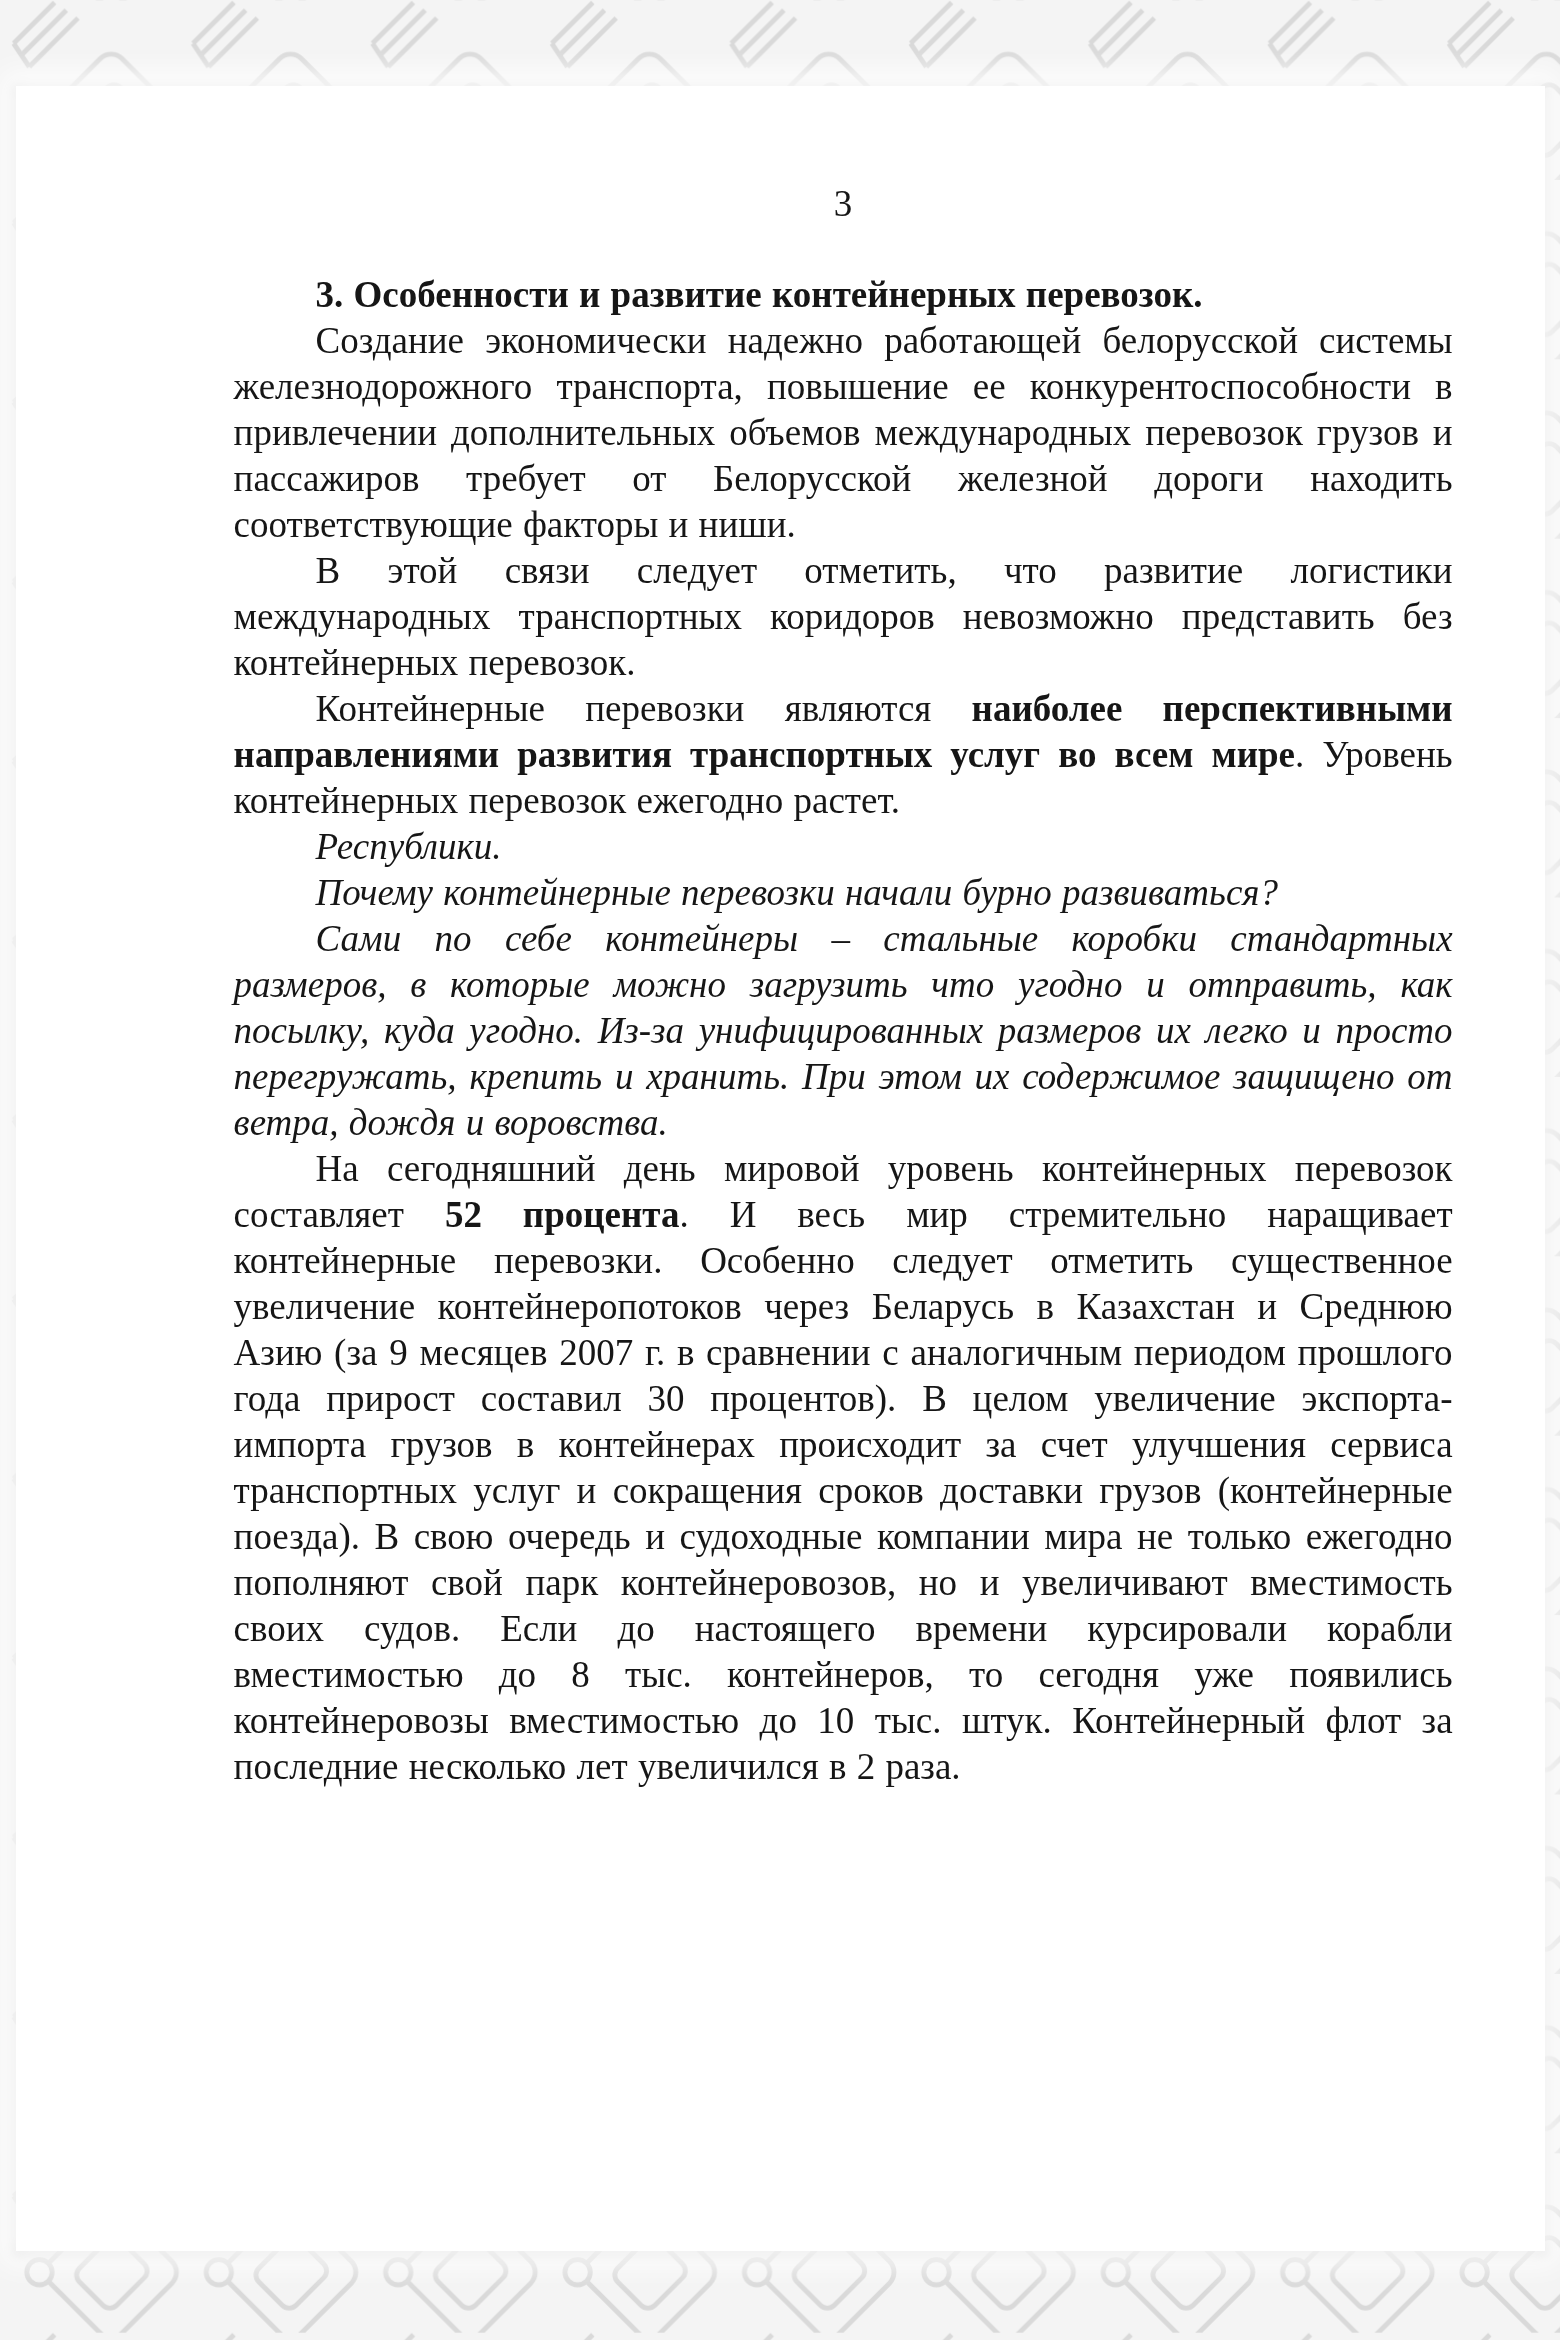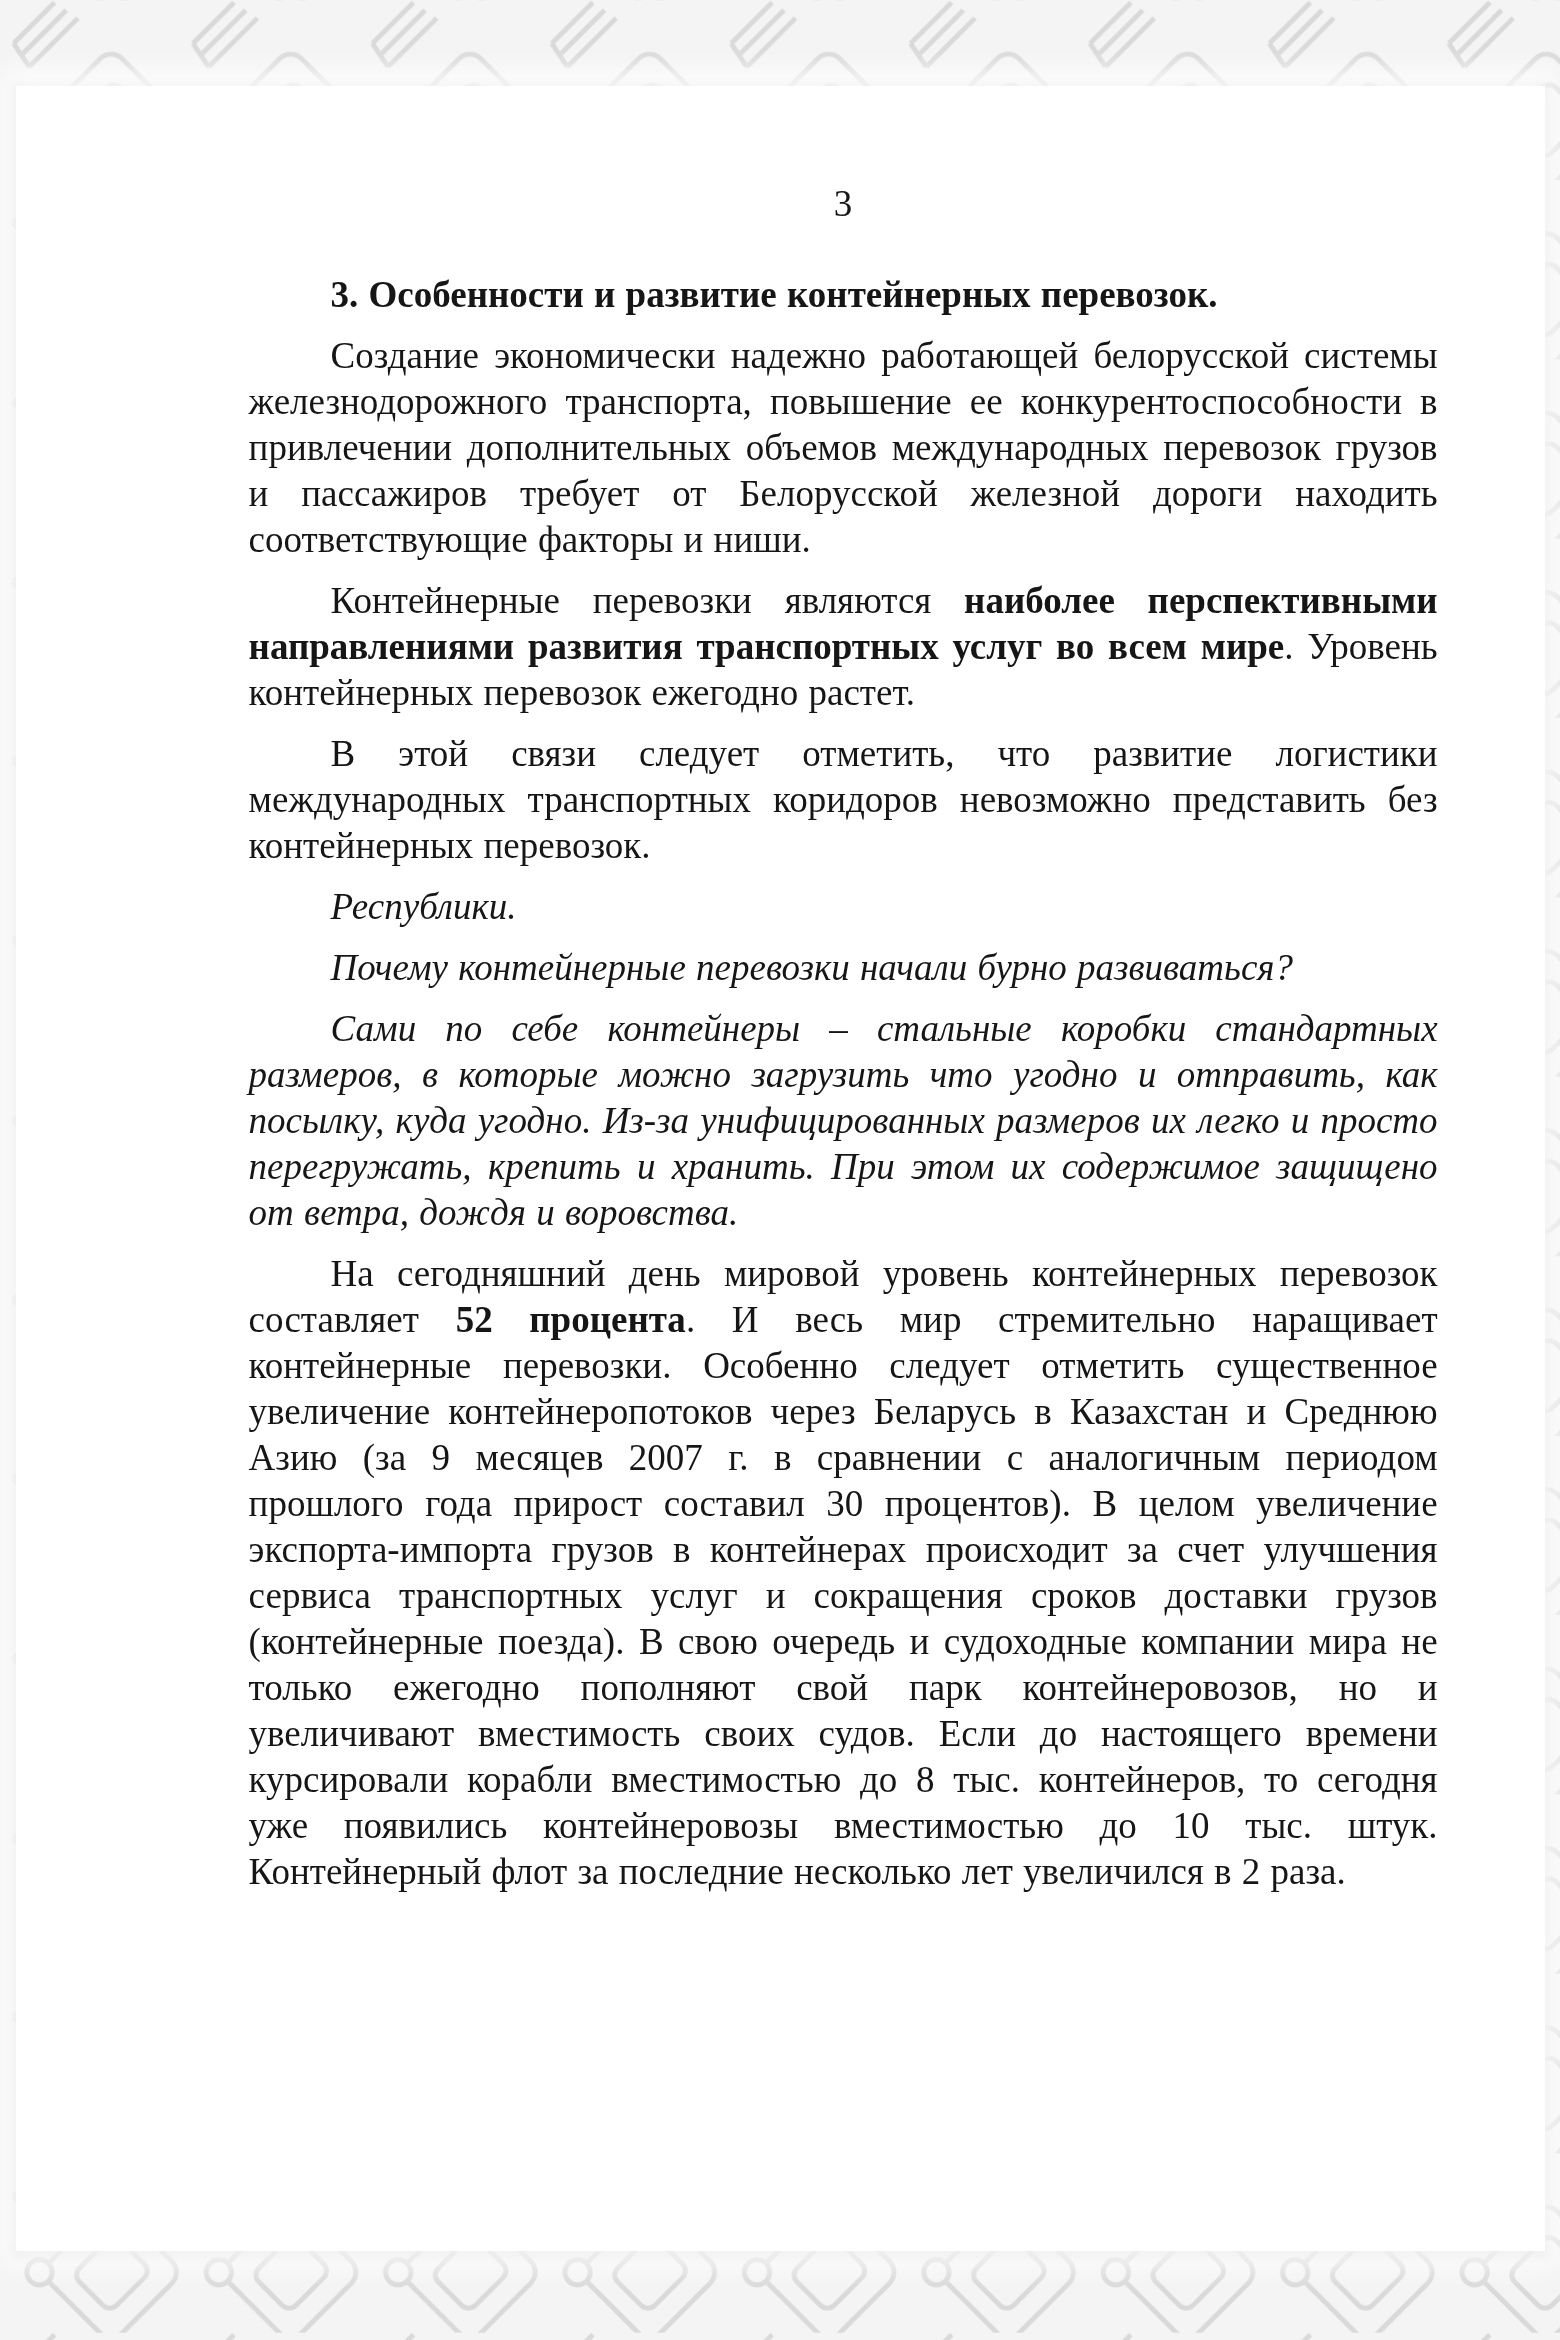--- a/index.html
+++ b/index.html
@@ -35,21 +35,21 @@
     z-index: 1;
   }
   .page-number {
     text-align: center;
     font-size: 37px;
     line-height: 47px;
     color: #161616;
     margin: 0 0 45px 0;
   }
   .para {
-    margin: 15px;
+    margin: 0;
     font-size: 37px;
     line-height: 46px;
     color: #161616;
     text-align: justify;
     text-indent: 82px;
     word-spacing: 1px;
   }
   .para.italic {
     font-style: italic;
   }
@@ -75,21 +75,21 @@
     </pattern>
   </defs>
   <rect x="0" y="0" width="1600" height="2400" fill="url(#bgpat)"></rect>
 </svg>
 
 <div class="page">
   <div class="page-number">3</div>
   <div class="doc-body">
       <p class="para"><span class="bold">3. Особенности и развитие контейнерных перевозок.</span></p>
       <p class="para"><span>Создание экономически надежно работающей белорусской системы железнодорожного транспорта, повышение ее конкурентоспособности в привлечении дополнительных объемов международных перевозок грузов и пассажиров требует от Белорусской железной дороги находить соответствующие факторы и ниши.</span></p>
+      <p class="para"><span>В этой связи следует отметить, что развитие логистики международных транспортных коридоров невозможно представить без контейнерных перевозок.</span></p>
       <p class="para"><span>Контейнерные перевозки являются </span><span class="bold">наиболее перспективными направлениями развития транспортных услуг во всем мире</span><span>. Уровень контейнерных перевозок ежегодно растет.</span></p>
-      <p class="para"><span>В этой связи следует отметить, что развитие логистики международных транспортных коридоров невозможно представить без контейнерных перевозок.</span></p>
       <p class="para italic"><span>Республики.</span></p>
       <p class="para italic"><span>Почему контейнерные перевозки начали бурно развиваться?</span></p>
       <p class="para italic"><span>Сами по себе контейнеры – стальные коробки стандартных размеров, в которые можно загрузить что угодно и отправить, как посылку, куда угодно. Из-за унифицированных размеров их легко и просто перегружать, крепить и хранить. При этом их содержимое защищено от ветра, дождя и воровства.</span></p>
       <p class="para"><span>На сегодняшний день мировой уровень контейнерных перевозок составляет </span><span class="bold">52 процента</span><span>. И весь мир стремительно наращивает контейнерные перевозки. Особенно следует отметить существенное увеличение контейнеропотоков через Беларусь в Казахстан и Среднюю Азию (за 9 месяцев 2007 г. в сравнении с аналогичным периодом прошлого года прирост составил 30 процентов). В целом увеличение экспорта-импорта грузов в контейнерах происходит за счет улучшения сервиса транспортных услуг и сокращения сроков доставки грузов (контейнерные поезда). В свою очередь и судоходные компании мира не только ежегодно пополняют свой парк контейнеровозов, но и увеличивают вместимость своих судов. Если до настоящего времени курсировали корабли вместимостью до 8 тыс. контейнеров, то сегодня уже появились контейнеровозы вместимостью до 10 тыс. штук. Контейнерный флот за последние несколько лет увеличился в 2 раза.</span></p>
     </div>
 </div>
 
 
 </body></html>

